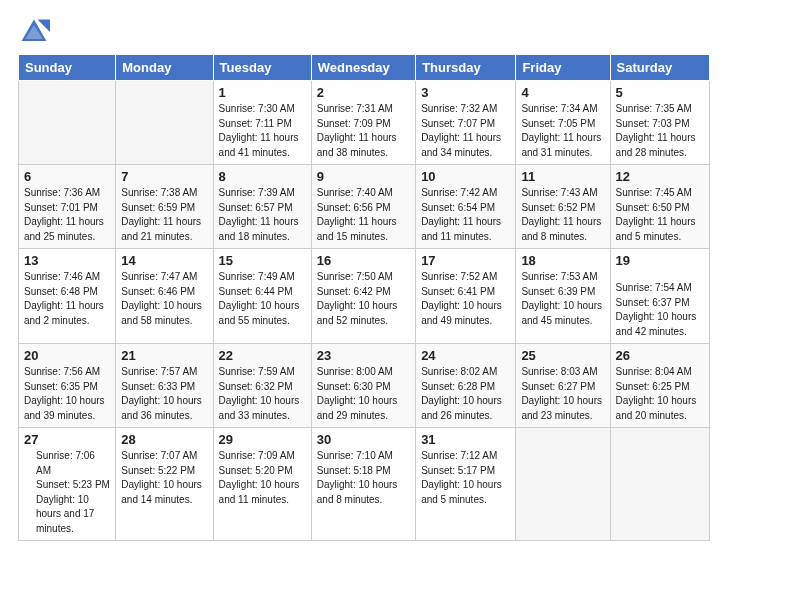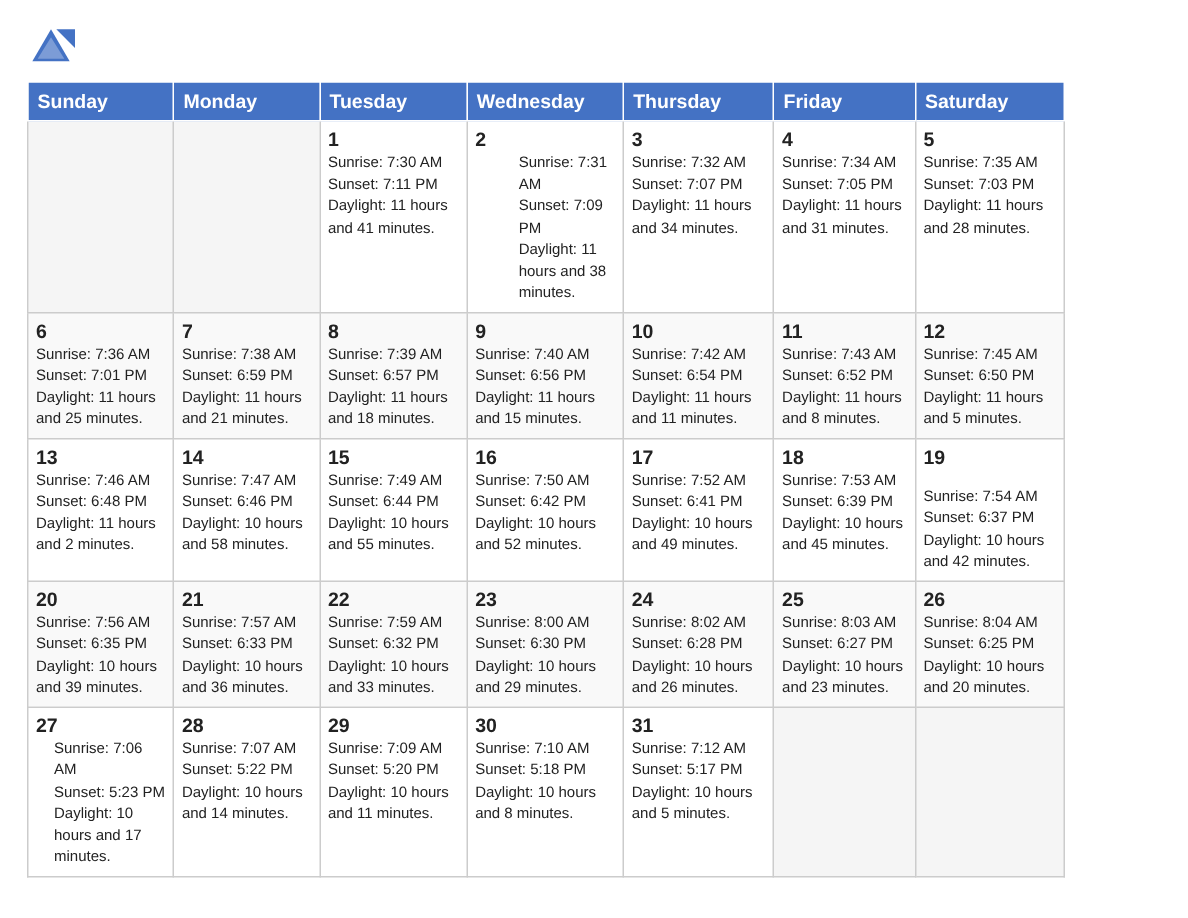--- a/index.html
+++ b/index.html
@@ -145,21 +145,21 @@
           <td class="empty"></td>
           <td class="empty"></td>
           <td>
             <span class="day-number">1</span>
             <div class="day-info" style="white-space: pre-line;">Sunrise: 7:30 AM
 Sunset: 7:11 PM
 Daylight: 11 hours and 41 minutes.</div>
           </td>
           <td>
             <span class="day-number">2</span>
-            <div class="day-info" style="white-space: pre-line; margin-left: 29px;">Sunrise: 7:31 AM
+            <div class="day-info" style="white-space: pre-line;">Sunrise: 7:31 AM
 Sunset: 7:09 PM
 Daylight: 11 hours and 38 minutes.</div>
           </td>
           <td>
             <span class="day-number">3</span>
             <div class="day-info" style="white-space: pre-line;">Sunrise: 7:32 AM
 Sunset: 7:07 PM
 Daylight: 11 hours and 34 minutes.</div>
           </td>
           <td>

